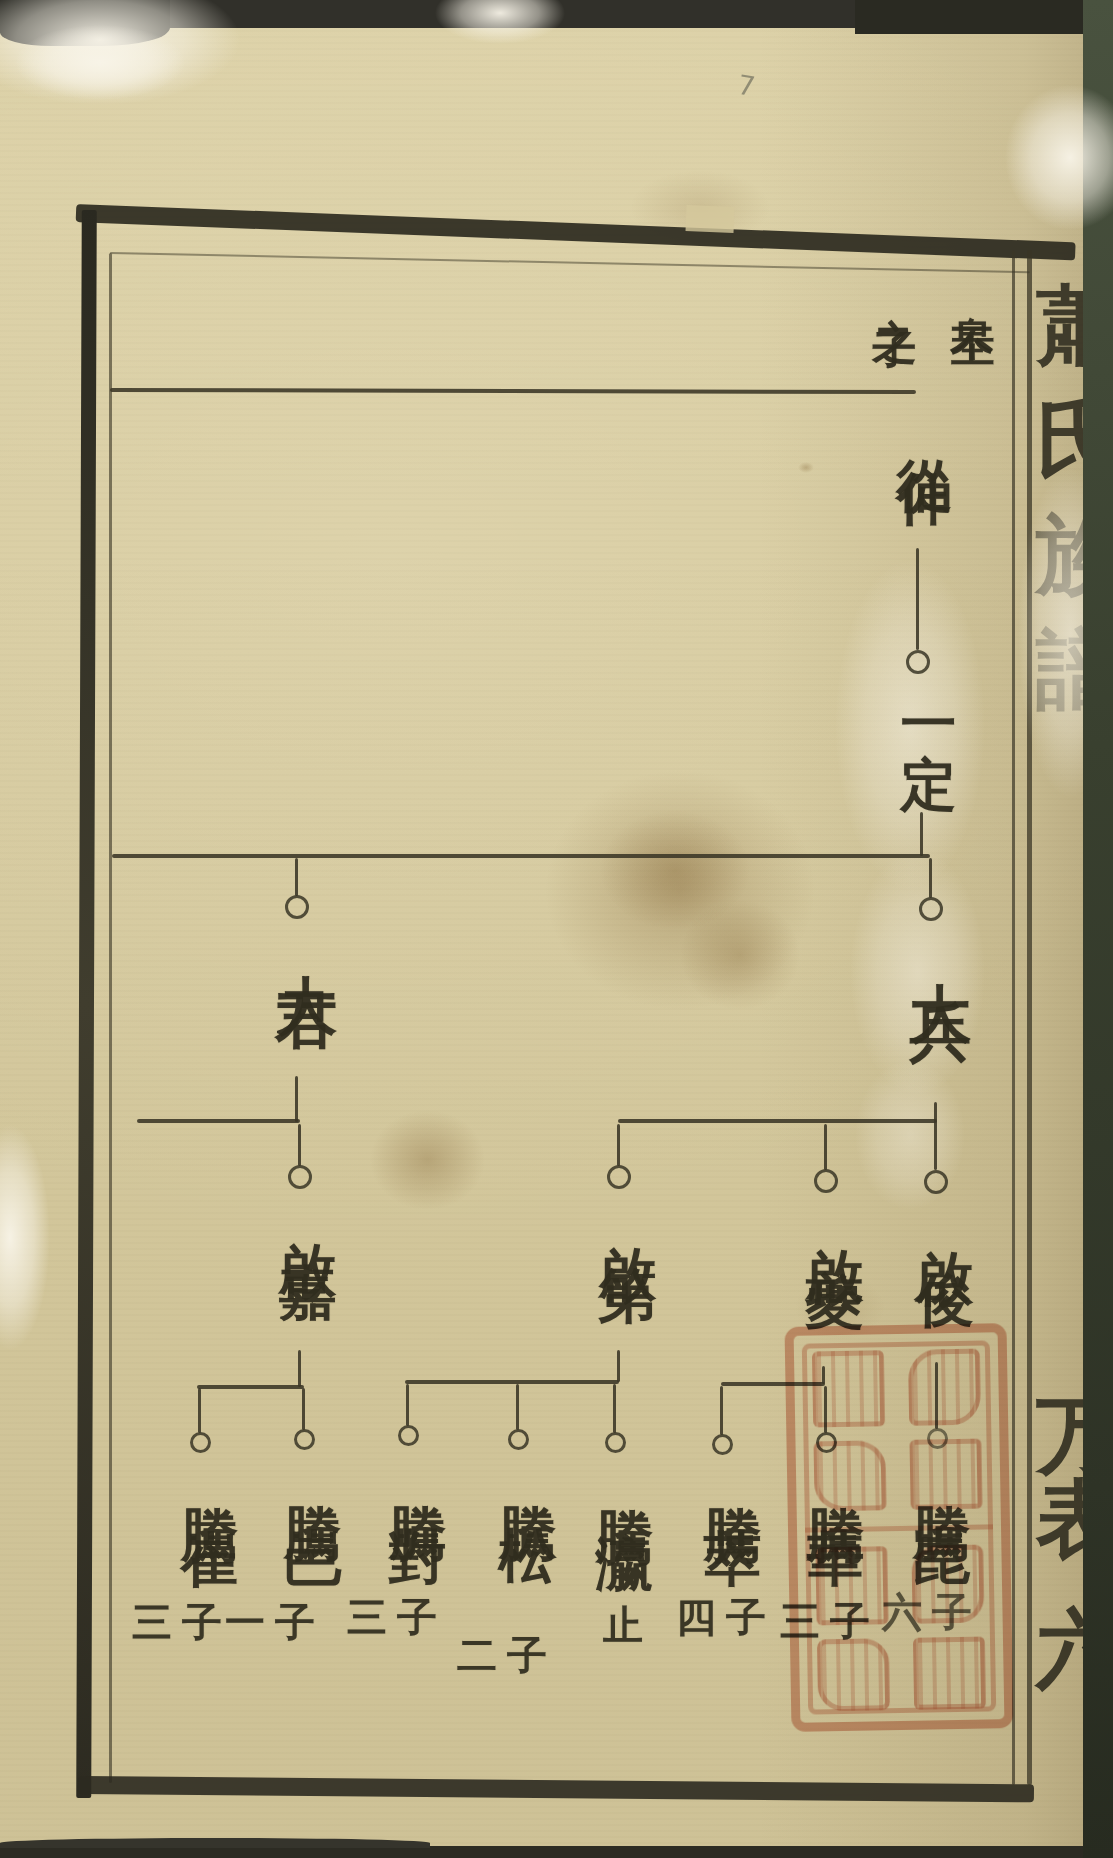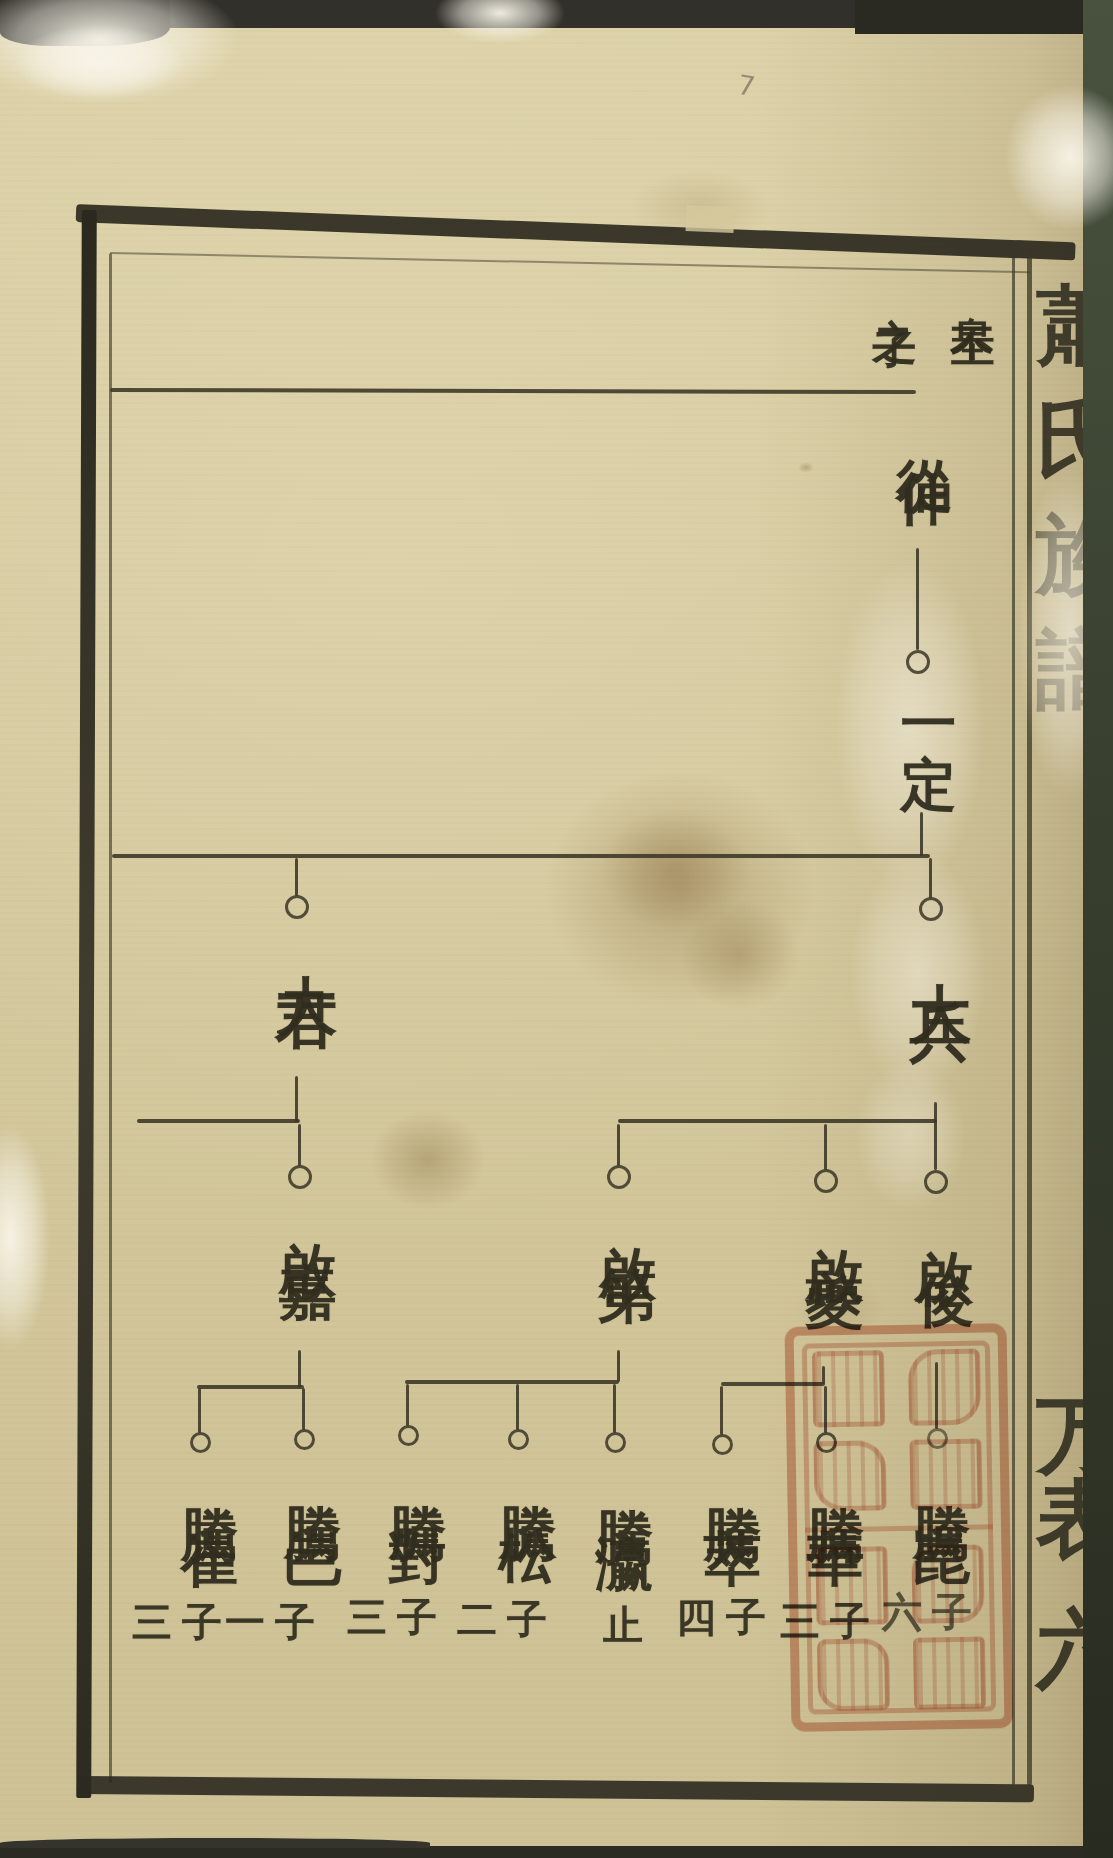--- a/index.html
+++ b/index.html
@@ -123,21 +123,21 @@
   <div class="vname f-g5" style="left:379px; top:1458px; height:210px;">騰對</div>
   <div class="vname f-g5" style="left:489px; top:1458px; height:210px;">騰松</div>
   <div class="vname f-g5" style="left:586px; top:1462px; height:210px;">騰瀛</div>
   <div class="vname f-g5" style="left:694px; top:1460px; height:210px;">騰萃</div>
   <div class="vname f-g5" style="left:797px; top:1460px; height:210px;">騰華</div>
   <div class="vname f-g5" style="left:903px; top:1458px; height:210px;">騰崑</div>
 
   <div class="note-text" style="left:130px; top:1595px;">三子</div>
   <div class="note-text" style="left:223px; top:1595px;">一子</div>
   <div class="note-text" style="left:345px; top:1590px;">三子</div>
-  <div class="note-text" style="left:455px; top:1592px;">二子</div>
+  <div class="note-text" style="left:455px; top:1628px;">二子</div>
   <div class="note-text" style="left:576px; top:1598px;">止</div>
   <div class="note-text" style="left:674px; top:1590px;">四子</div>
   <div class="note-text" style="left:778px; top:1594px;">三子</div>
   <div class="note-text" style="left:880px; top:1585px; opacity:.8;">六子</div>
 
   <div class="spine-char" style="top:268px;">蕭</div>
   <div class="spine-char" style="top:380px;">氏</div>
   <div class="spine-char" style="top:497px; opacity:.65;">族</div>
   <div class="spine-char" style="top:612px; opacity:.5;">譜</div>
   <div class="spine-char" style="top:1378px;">万</div>

